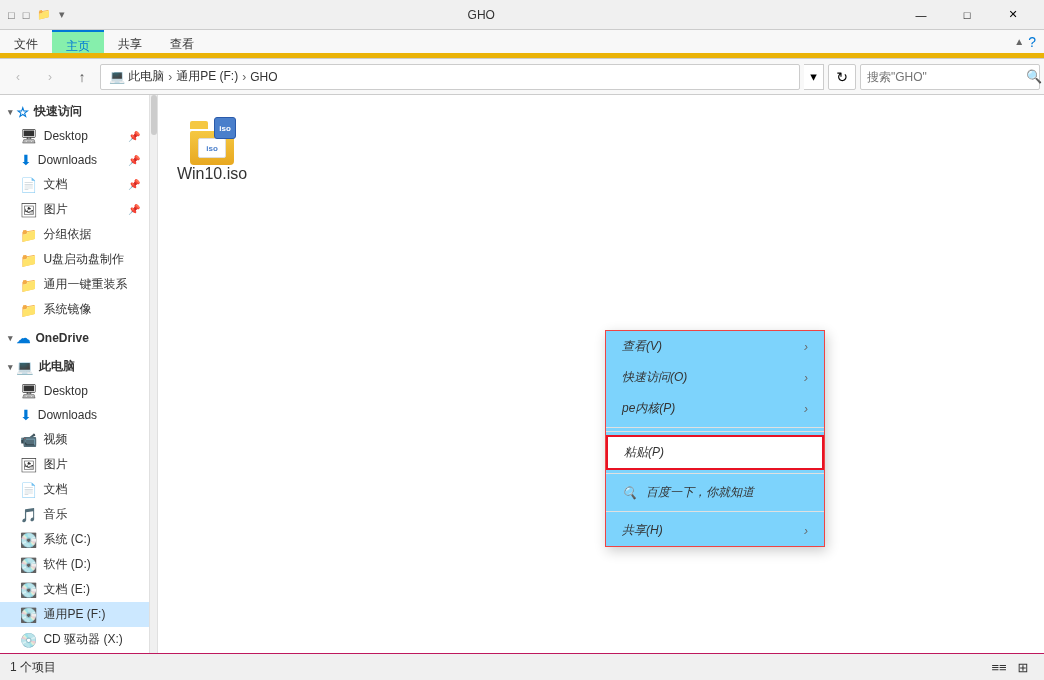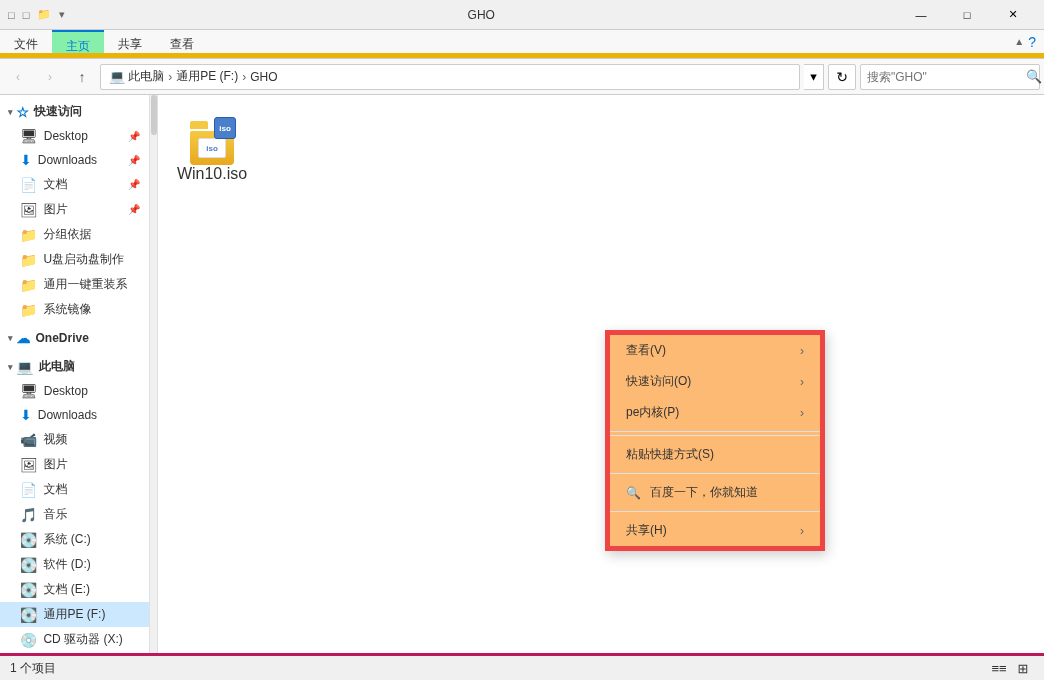--- a/index.html
+++ b/index.html
@@ -41,21 +41,21 @@
       width: 180px; height: 26px; border: 1px solid #ccc; border-radius: 2px;
       display: flex; align-items: center; background: white; padding: 0 6px; gap: 4px;
     }
     .search-box input { border: none; outline: none; font-size: 12px; flex: 1; background: transparent; color: #999; }
 
     
     .main-layout { display: flex; height: calc(680px - 30px - 28px - 36px - 28px); }
 
     
     .status-bar {
-      height: 28px; background: #f0f0f0; border-top: 3px solid #be185d;
+      height: 28px; background: #f0f0f0; border-top: 1px solid #be185d;
       display: flex; align-items: center; padding: 0 10px; justify-content: space-between;
       font-size: 12px; color: #333;
     }
     .view-buttons { display: flex; gap: 2px; }
     .view-btn { width: 22px; height: 22px; display: flex; align-items: center; justify-content: center; border: 1px solid transparent; cursor: pointer; font-size: 13px; }
 
     
     .sidebar {
       width: 150px; min-width: 150px; background: white; border-right: 1px solid #e0e0e0;
       overflow-y: auto; padding: 4px 0;
@@ -100,22 +100,22 @@
     .iso-badge {
       position: absolute; top: 0; right: 0; width: 22px; height: 22px;
       background: #4a7fcb; border-radius: 3px; display: flex; align-items: center;
       justify-content: center; font-size: 8px; font-weight: bold; color: white;
       border: 1px solid #2a5aaa;
     }
 
     
     .context-menu {
       position: absolute; left: 447px; top: 235px;
-      width: 220px; background: #fdba74; border: 5px solid #ef4444;
-      box-shadow: 2px 4px 12px rgba(0,0,0,0.2); z-index: 100;
+      width: 220px; background: #7dd3fc; border: 1px solid #ef4444;
+      box-shadow: 2px 4px 12px rgba(0,0,0,0.2); z-index: 100; font-style: italic;
     }
     .ctx-item {
       display: flex; align-items: center; padding: 7px 16px;
       cursor: pointer; font-size: 12px; color: #333; position: relative;
     }
     .ctx-item.highlighted { background: #fff; border: 2px solid #e81123; color: #333; }
     .ctx-item .ctx-arrow { margin-left: auto; color: #666; font-size: 12px; }
     .ctx-item .ctx-shortcut { margin-left: auto; color: #666; font-size: 11px; }
     .ctx-separator { height: 1px; background: #e0e0e0; margin: 3px 0; }
     .ctx-item .ctx-icon { margin-right: 8px; width: 16px; }
@@ -313,22 +313,22 @@
       <div class="ctx-item">
         <span>快速访问(O)</span>
         <span class="ctx-arrow">›</span>
       </div>
       <div class="ctx-item">
         <span>pe内核(P)</span>
         <span class="ctx-arrow">›</span>
       </div>
       <div class="ctx-separator"></div>
       <div class="ctx-separator"></div>
-      <div class="ctx-item">
-        <span>粘贴快捷方式(S)</span>
+      <div class="ctx-item highlighted">
+        <span>粘贴(P)</span>
       </div>
       <div class="ctx-separator"></div>
       <div class="ctx-item">
         <span class="ctx-icon" style="font-size:12px;">🔍</span>
         <span>百度一下，你就知道</span>
       </div>
       <div class="ctx-separator"></div>
       <div class="ctx-item">
         <span>共享(H)</span>
         <span class="ctx-arrow">›</span>

